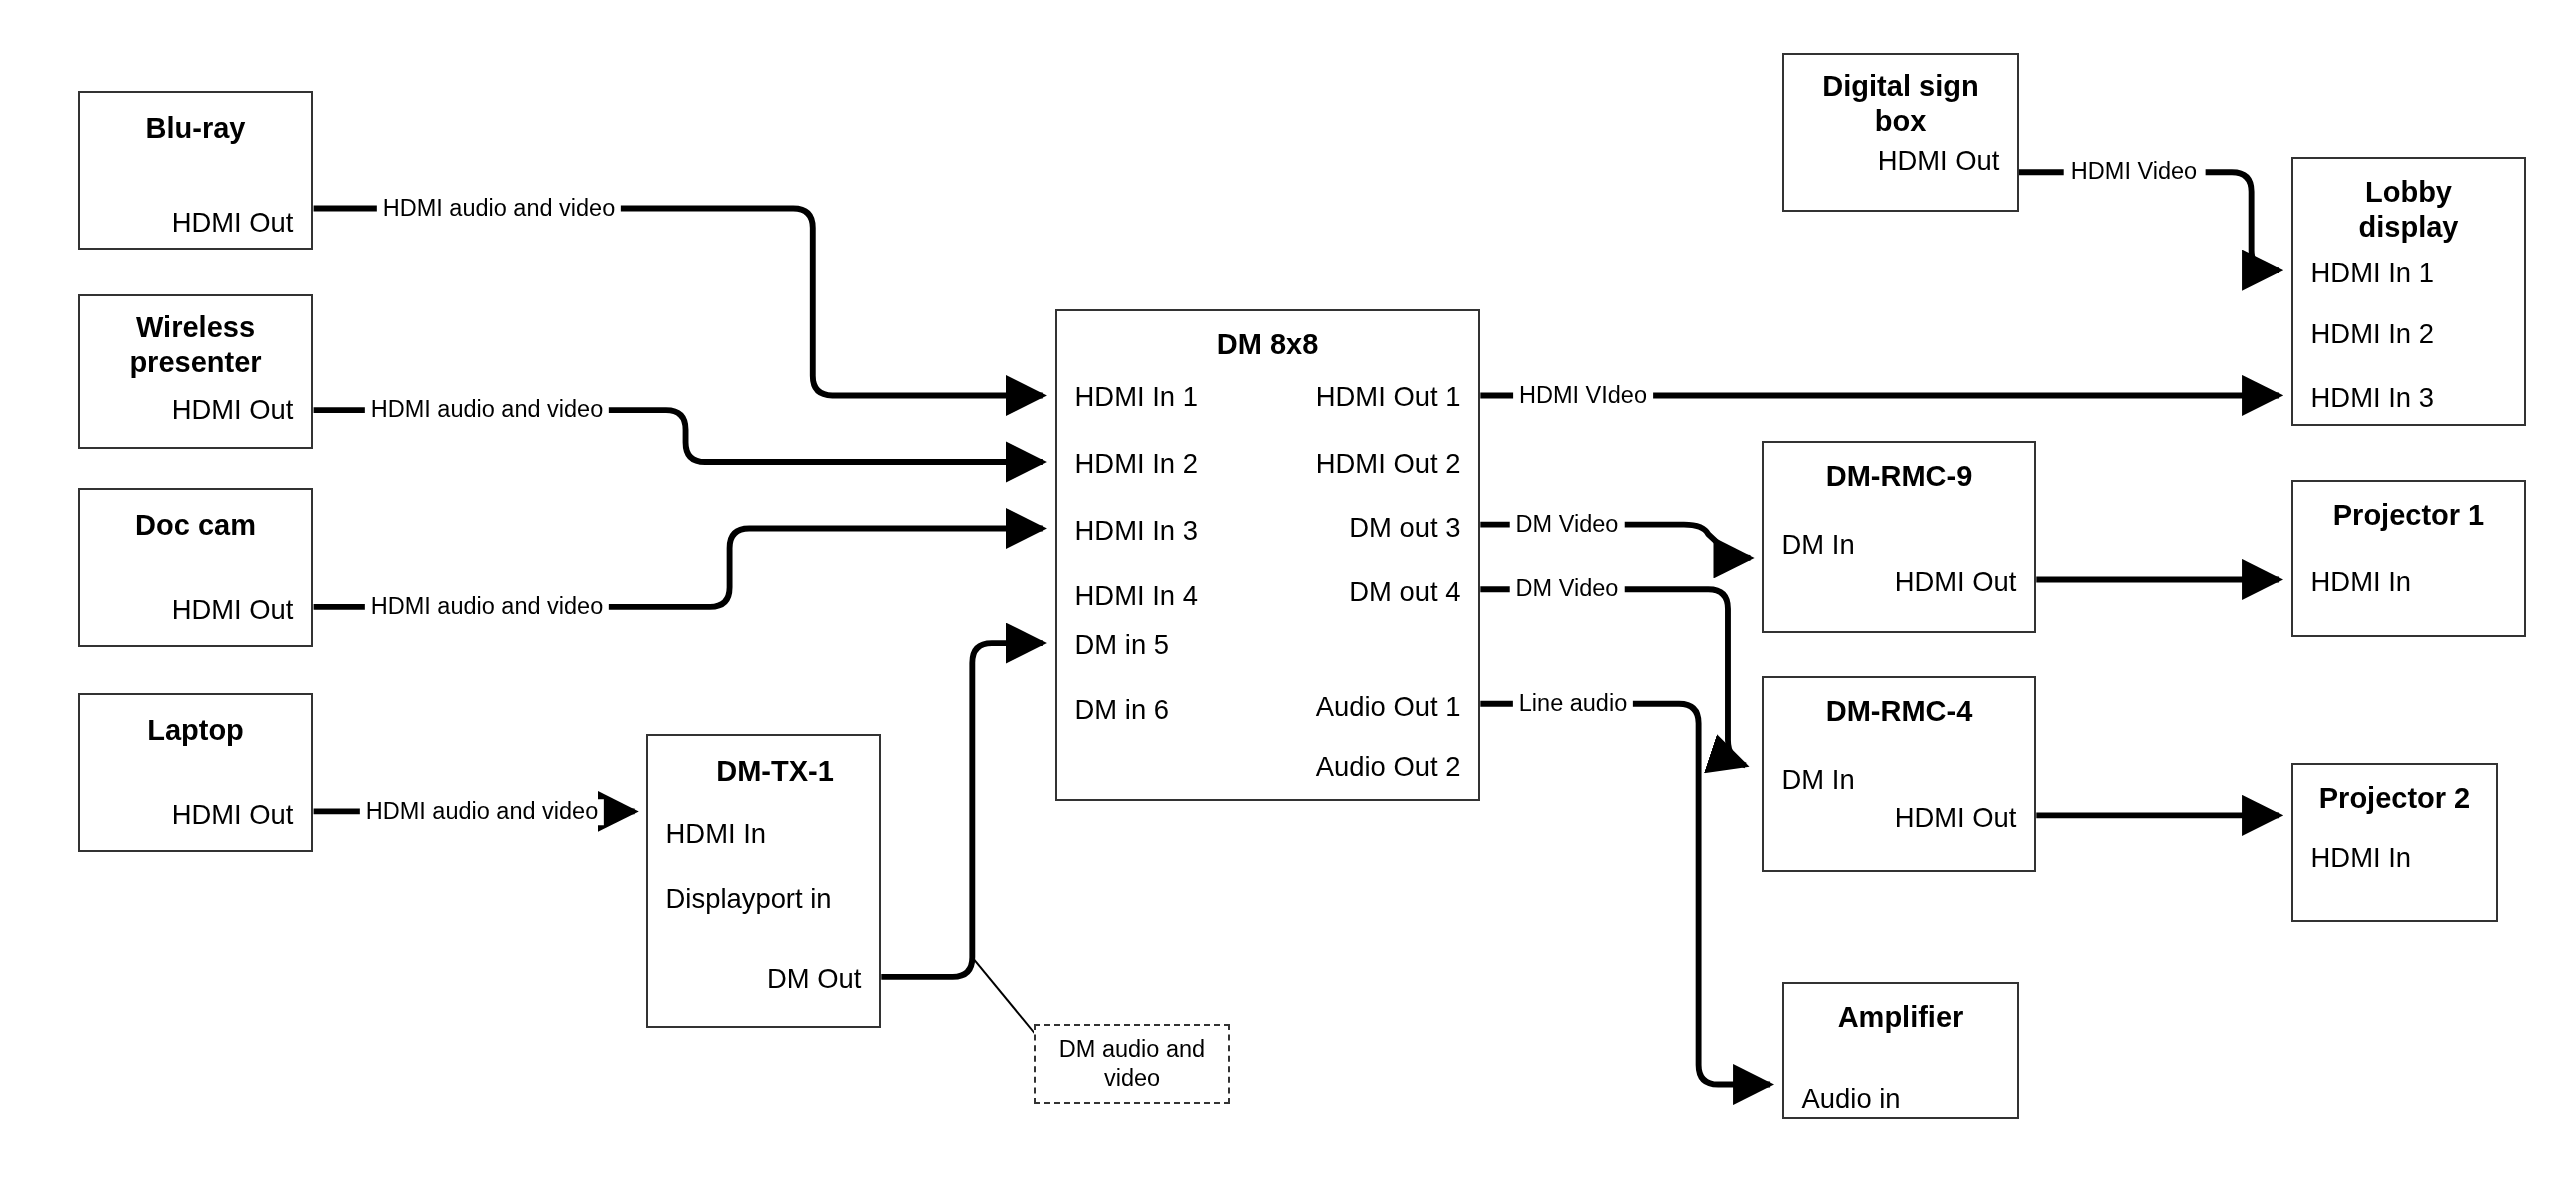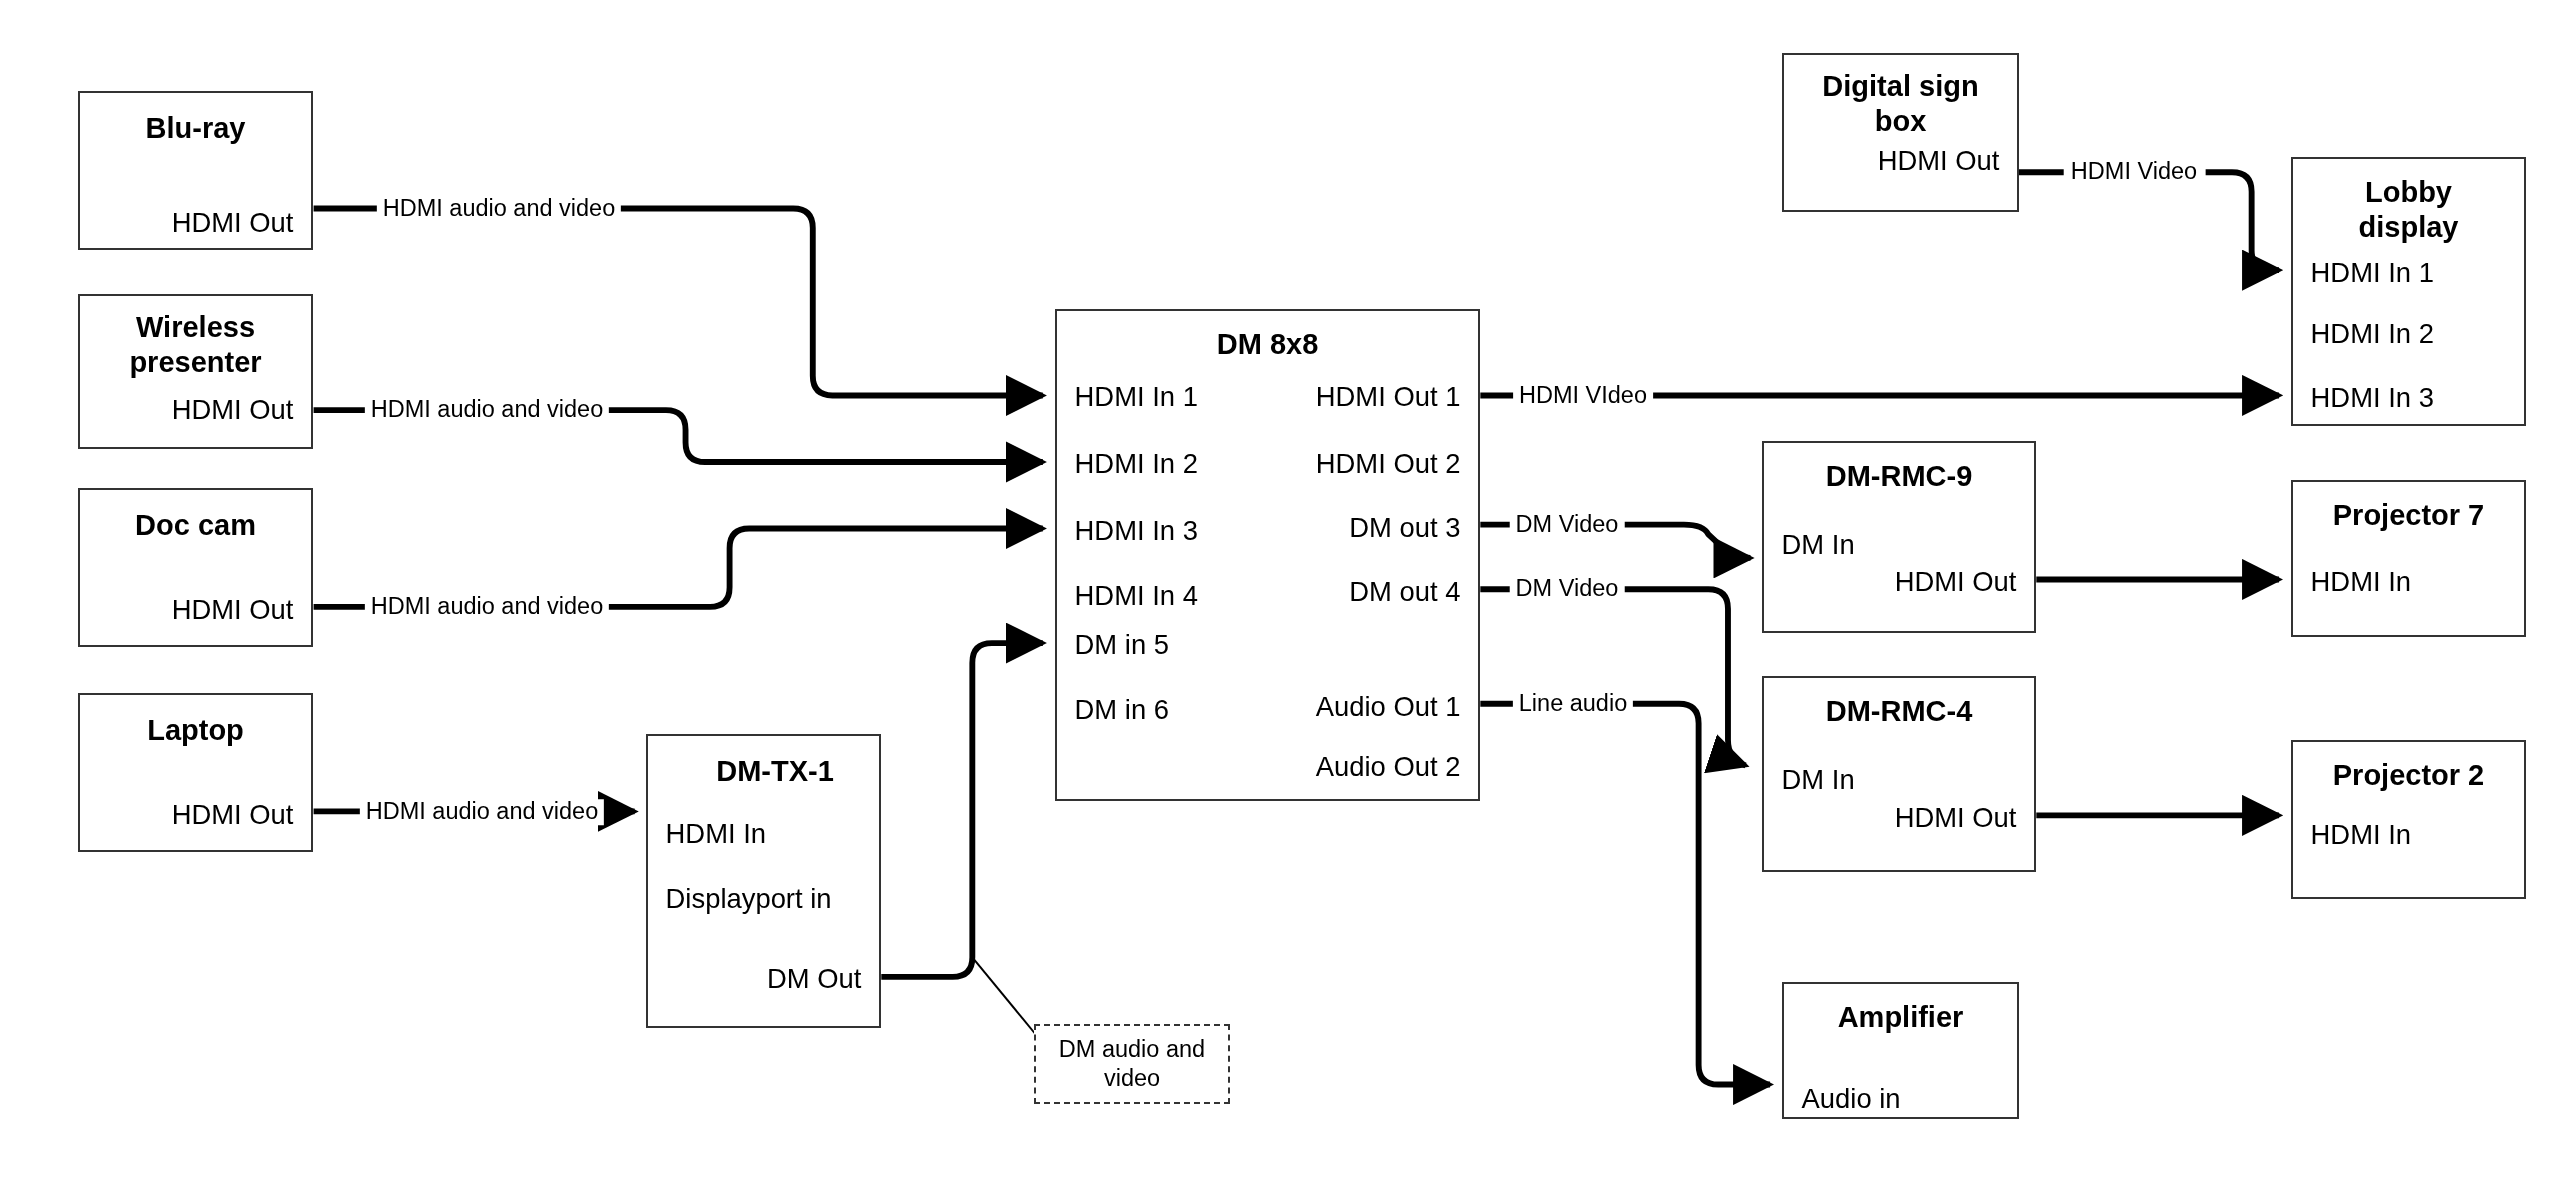--- a/index.html
+++ b/index.html
@@ -193,25 +193,25 @@
     <div class="port right" style="top:123px;">HDMI Out</div>
   </div>
 
   <div class="node" style="left:1762px; top:676px; width:274px; height:196px;">
     <div class="node-title" style="top:15.7px;">DM-RMC-4</div>
     <div class="port left" style="top:86px;">DM In</div>
     <div class="port right" style="top:124px;">HDMI Out</div>
   </div>
 
   <div class="node" style="left:2291px; top:480px; width:235px; height:157px;">
-    <div class="node-title" style="top:15.7px;">Projector 7</div>
+    <div class="node-title" style="top:15.7px;">Projector 1</div>
     <div class="port left" style="top:84px;">HDMI In</div>
   </div>
 
-  <div class="node" style="left:2291px; top:740px; width:235px; height:159px;">
+  <div class="node" style="left:2291px; top:763px; width:207px; height:159px;">
     <div class="node-title" style="top:15.7px;">Projector 2</div>
     <div class="port left" style="top:77px;">HDMI In</div>
   </div>
 
   <div class="node" style="left:1782px; top:982px; width:237px; height:137px;">
     <div class="node-title" style="top:15.7px;">Amplifier</div>
     <div class="port left" style="top:99px;">Audio in</div>
   </div>
 
   <div class="wire-label" style="left:499px; top:209px;">HDMI audio and video</div>

